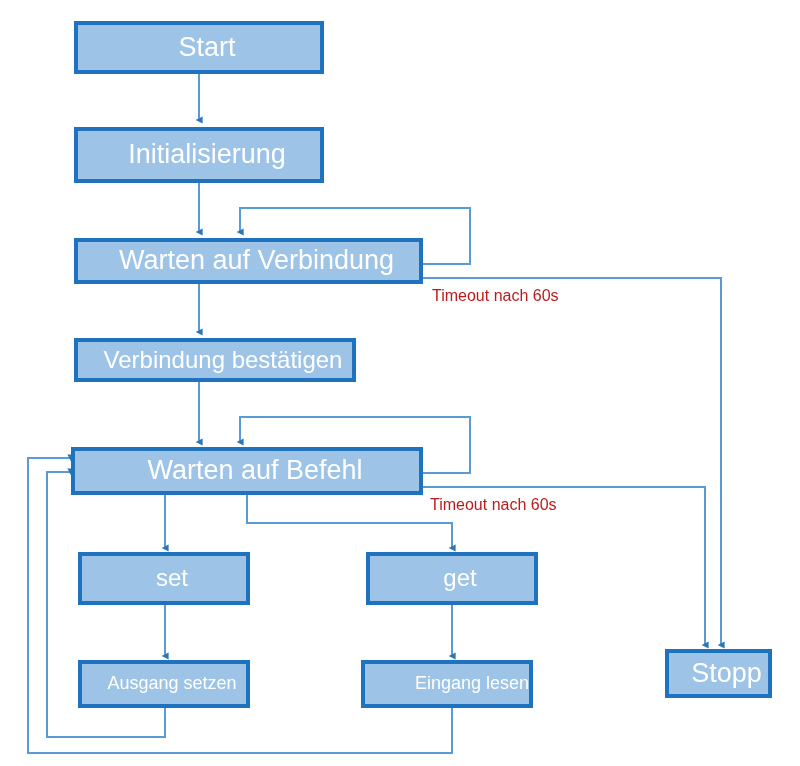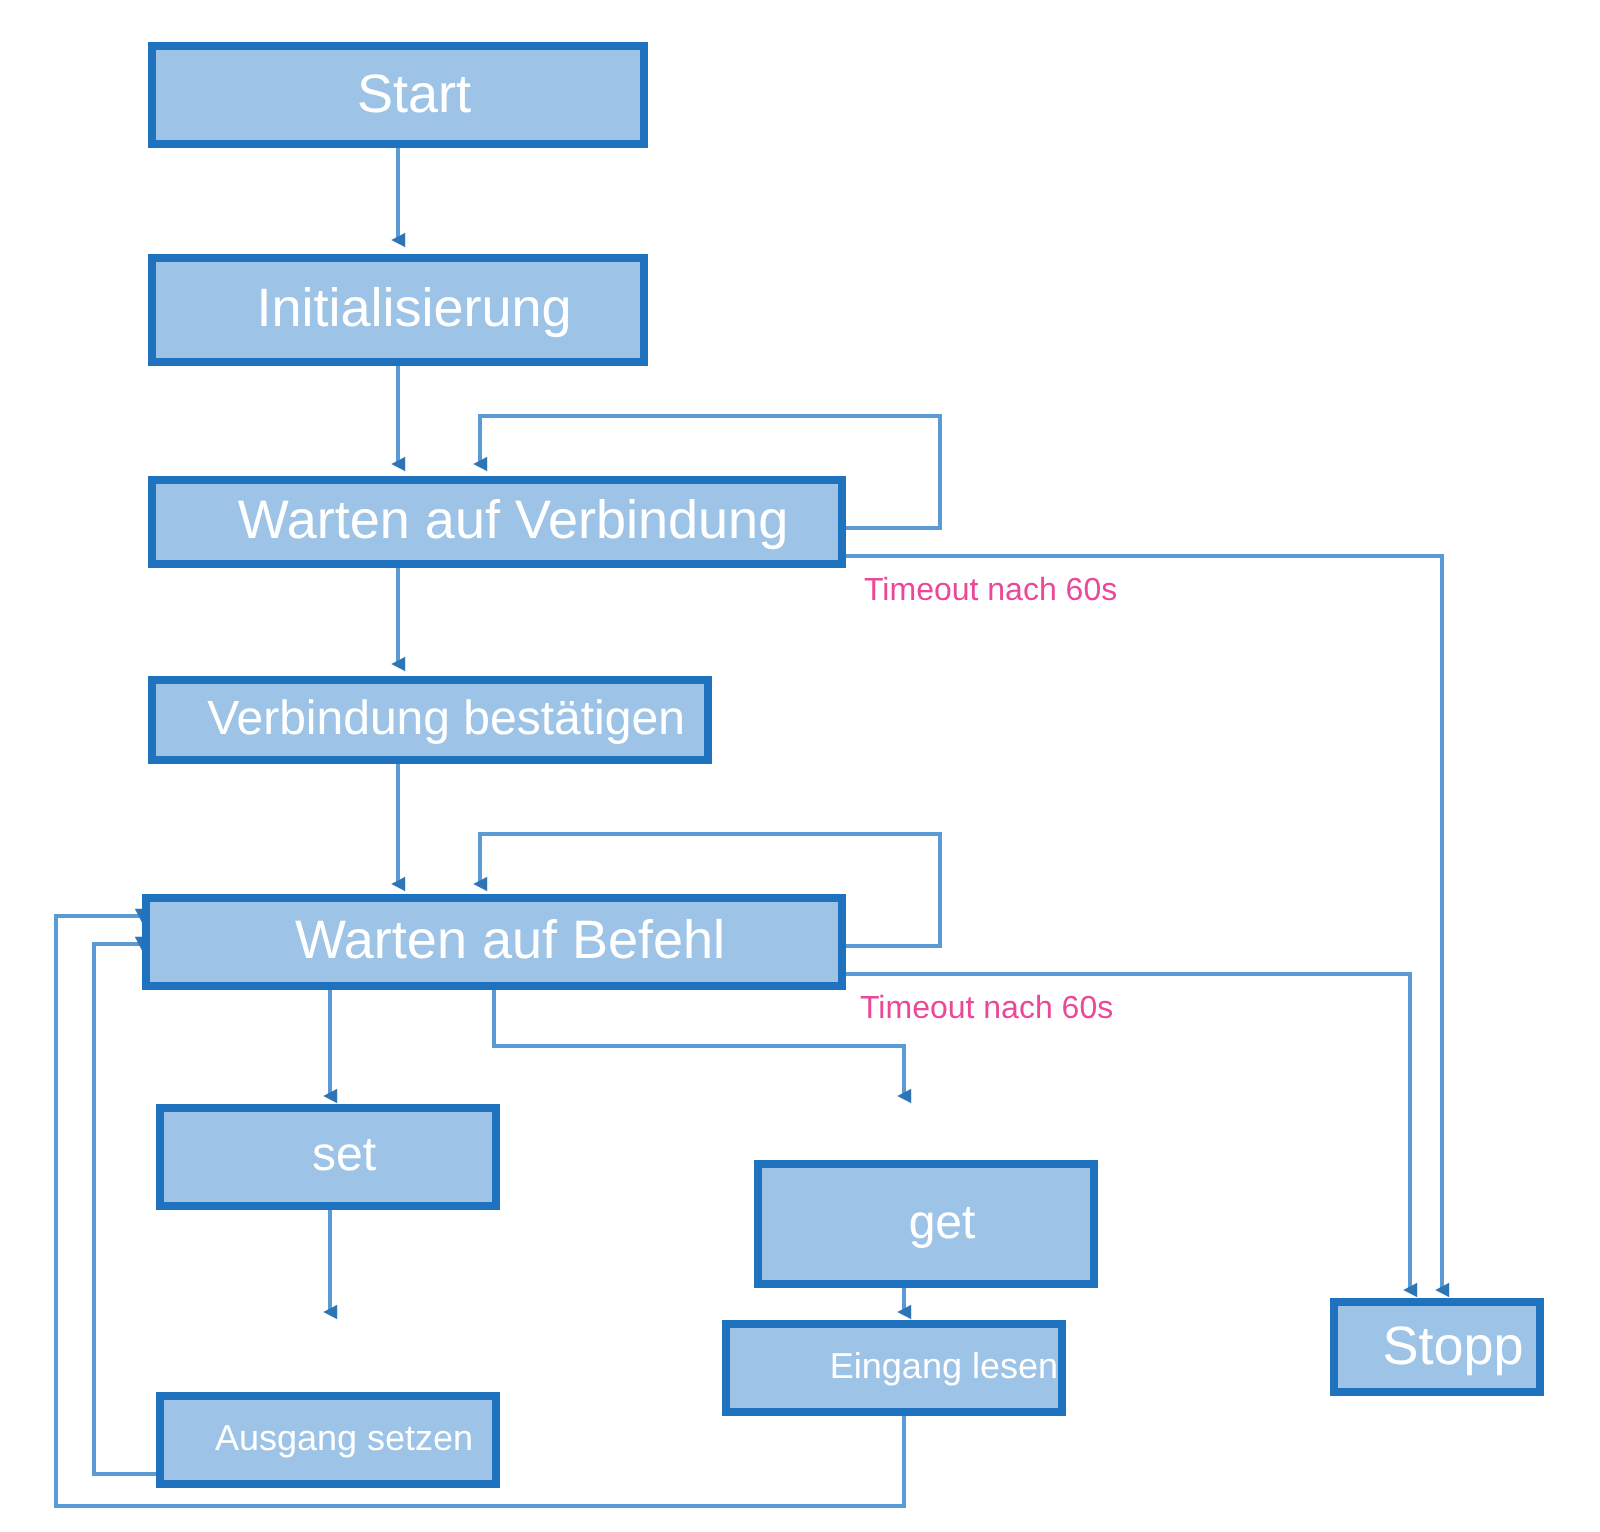--- a/index.html
+++ b/index.html
@@ -38,21 +38,21 @@
     line-height: 1.1;
     white-space: nowrap;
     z-index: 3;
     padding-left: 16px;
   }
   .node.lg  { font-size: 27px; }
   .node.md  { font-size: 24px; }
   .node.sm  { font-size: 18px; }
   .edge-label {
     position: absolute;
-    color: #ec4899;
+    color: #b91c1c;
     font-size: 16px;
     white-space: nowrap;
     z-index: 4;
   }
 </style>
 </head>
 <body>
 
 <div id="canvas">
 
@@ -112,25 +112,25 @@
   </div>
 
   <div class="node lg" style="left:71px; top:447px; width:352px; height:48px;">
     <span>Warten auf Befehl</span>
   </div>
 
   <div class="node md" style="left:78px; top:552px; width:172px; height:53px;">
     <span>set</span>
   </div>
 
-  <div class="node md" style="left:377px; top:552px; width:172px; height:64px;margin-top:28px;">
+  <div class="node md" style="left:366px; top:552px; width:172px; height:53px;">
     <span>get</span>
   </div>
 
-  <div class="node sm" style="left:78px; top:660px; width:172px; height:48px;margin-top:36px;">
+  <div class="node sm" style="left:78px; top:660px; width:172px; height:48px;">
     <span>Ausgang setzen</span>
   </div>
 
   <div class="node sm" style="left:361px; top:660px; width:172px; height:48px;justify-content:flex-end;">
     <span>Eingang lesen</span>
   </div>
 
   <div class="node lg" style="left:665px; top:649px; width:107px; height:49px;">
     <span>Stopp</span>
   </div>

